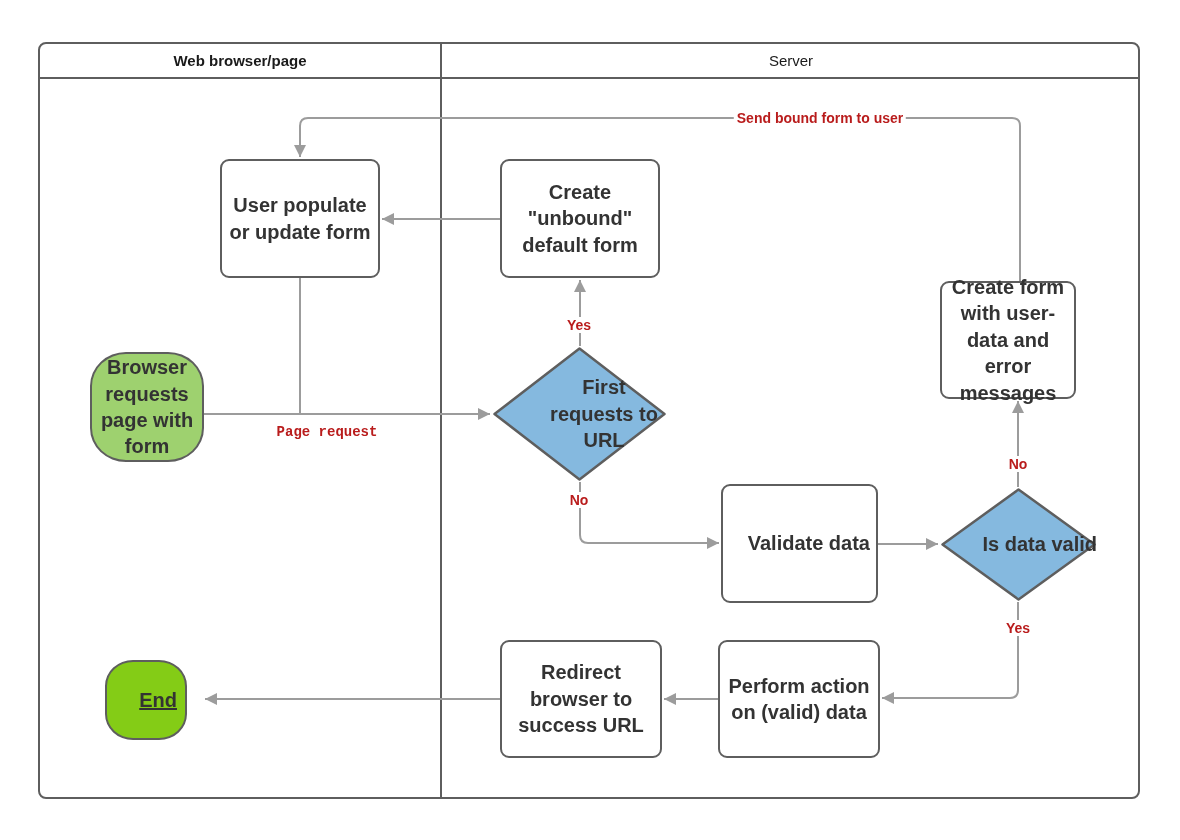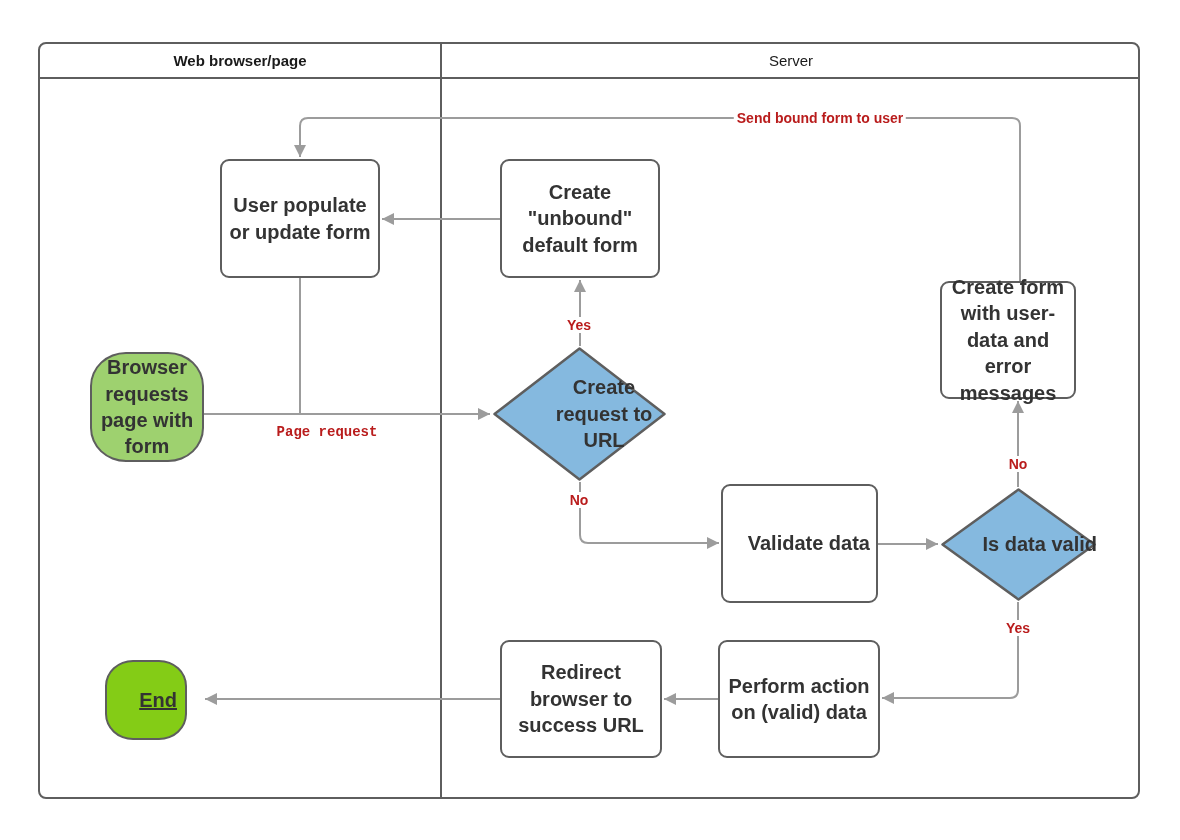--- a/index.html
+++ b/index.html
@@ -86,21 +86,21 @@
   </div>
 
   <div class="node process" style="left:500px;top:159px;width:160px;height:119px;">
     <span>Create "unbound" default form</span>
   </div>
 
   <div class="node diamond" style="left:492px;top:346px;width:175px;height:136px;">
     <svg viewBox="0 0 175 136">
       <polygon points="87.5,2.5 172.5,68 87.5,133.5 2.5,68" stroke="#5e5e5e" stroke-width="2.5" stroke-linejoin="round" fill="#85b9df"></polygon>
     </svg>
-    <span class="dlabel">Create request to URL</span>
+    <span class="dlabel">First requests to URL</span>
   </div>
 
   <div class="node process" style="left:940px;top:281px;width:136px;height:118px;">
     <span>Create form with user-data and error messages</span>
   </div>
 
   <div class="node process" style="left:721px;top:484px;width:157px;height:119px;">
     <span>Validate data</span>
   </div>
 

